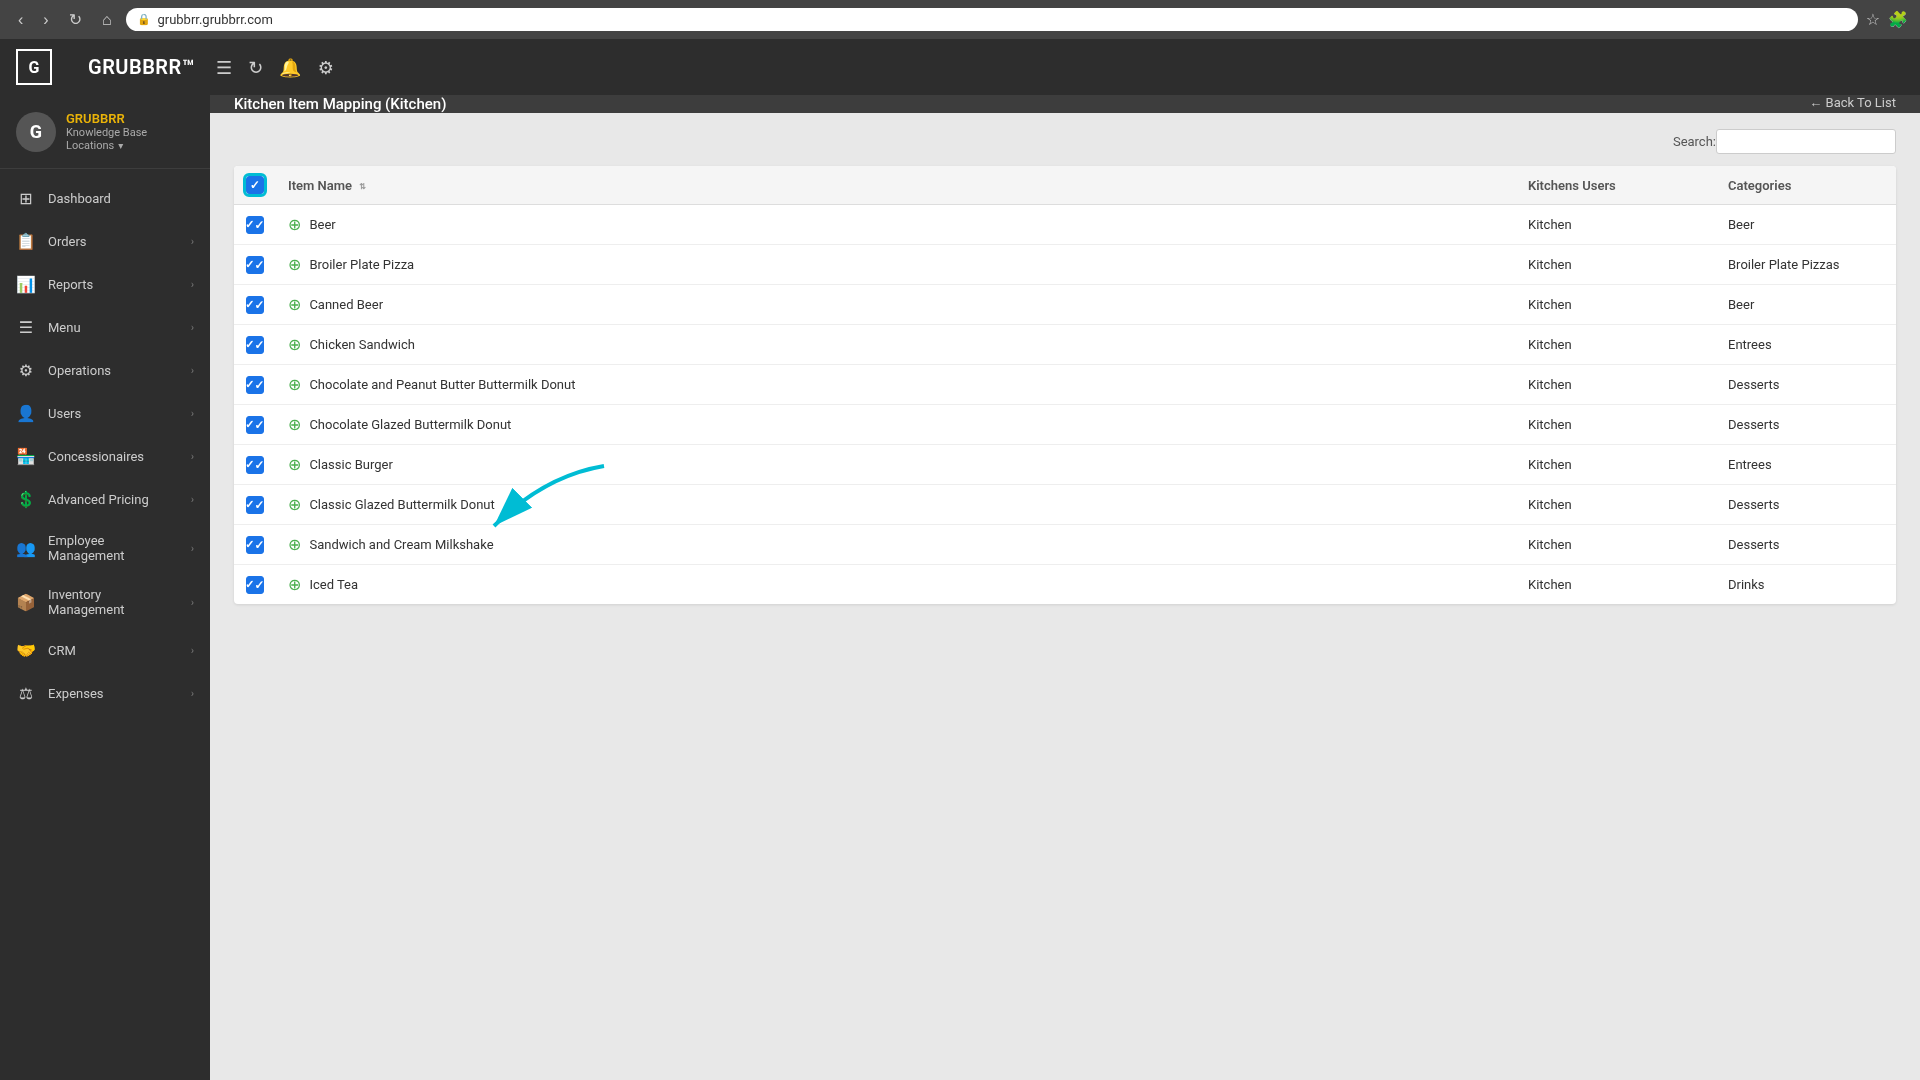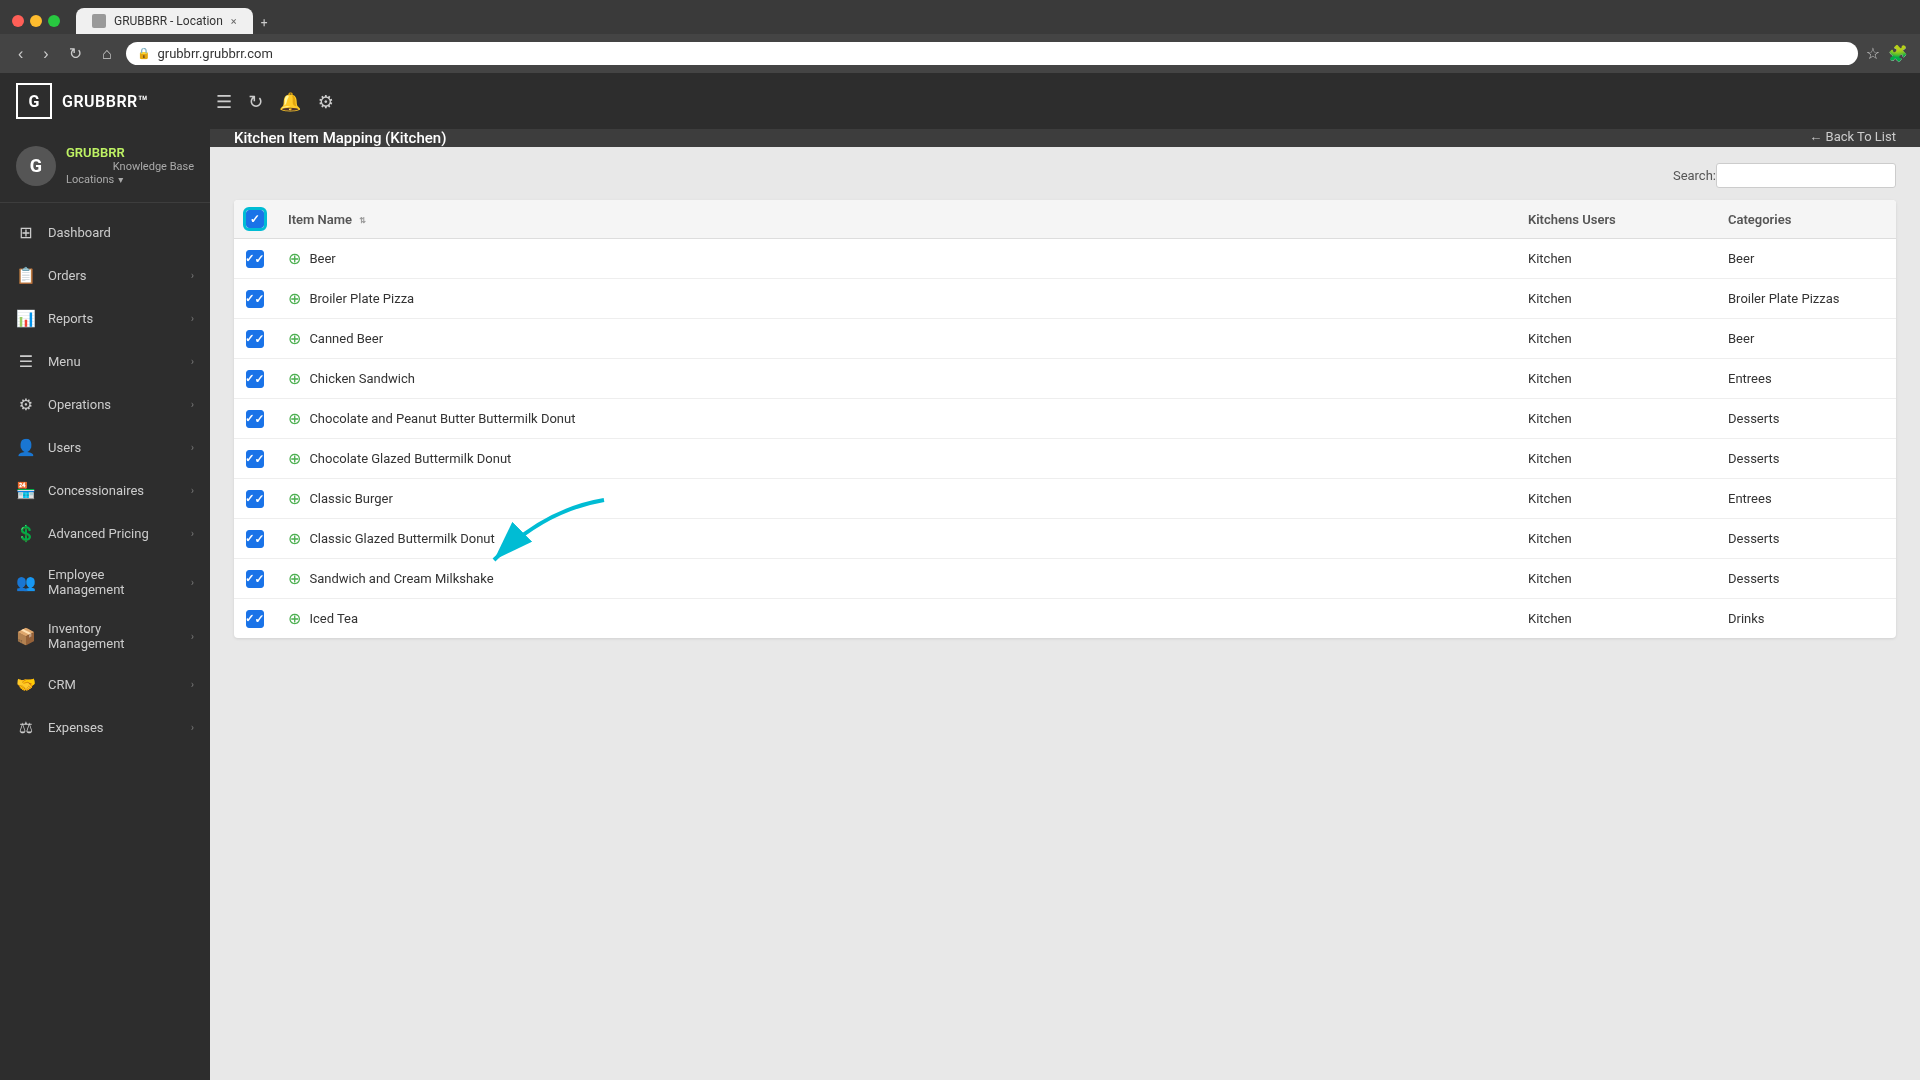--- a/index.html
+++ b/index.html
@@ -23,35 +23,35 @@
     
     .top-area { background: #3a3a3a; }
     .top-row { display: flex; align-items: center; padding: 8px 12px 0; gap: 8px; }
     .browser-tab-bar { display: flex; align-items: flex-end; }
 
     
     .app-wrapper { display: flex; flex-direction: column; flex: 1; overflow: hidden; }
     .app-header { background: #2d2d2d; color: #fff; display: flex; align-items: center; padding: 0 16px; height: 56px; flex-shrink: 0; }
     .app-header .logo-area { display: flex; align-items: center; gap: 10px; width: 200px; }
     .app-header .logo-box { width: 36px; height: 36px; border: 2px solid #fff; display: flex; align-items: center; justify-content: center; font-weight: bold; font-size: 16px; }
-    .app-header .logo-name { font-size: 16px; font-weight: 600; letter-spacing: 0.5px; }
+    .app-header .logo-name { font-size: 20px; font-weight: 600; letter-spacing: 0.5px; margin-left: 26px; }
     .app-header .hamburger { color: #ccc; font-size: 18px; margin-right: 16px; cursor: pointer; }
     .app-header .page-title { font-size: 16px; font-weight: 500; flex: 1; }
     .app-header .header-actions { display: flex; gap: 16px; color: #ccc; font-size: 18px; }
 
     
     .main-area { display: flex; flex: 1; overflow: hidden; }
 
     
     .sidebar { width: 210px; background: #2d2d2d; color: #ccc; flex-shrink: 0; overflow-y: auto; }
     .sidebar-profile { padding: 16px; display: flex; align-items: center; gap: 10px; border-bottom: 1px solid #3d3d3d; }
     .profile-avatar { width: 40px; height: 40px; background: #555; border-radius: 50%; display: flex; align-items: center; justify-content: center; font-size: 18px; font-weight: bold; color: #fff; }
     .profile-info { flex: 1; }
-    .profile-name { font-size: 13px; font-weight: 600; color: #bef264; }
-    .profile-sub { font-size: 11px; color: #aaa; text-align: right; }
+    .profile-name { font-size: 13px; font-weight: 600; color: #eab308; }
+    .profile-sub { font-size: 11px; color: #aaa; }
     .profile-location { font-size: 11px; color: #aaa; display: flex; align-items: center; gap: 4px; }
     .profile-location .chevron { font-size: 10px; }
 
     .sidebar-nav { padding: 8px 0; }
     .sidebar-item { display: flex; align-items: center; padding: 12px 16px; cursor: pointer; font-size: 13px; gap: 12px; position: relative; }
     .sidebar-item .icon { font-size: 16px; width: 20px; text-align: center; }
     .sidebar-item .label { flex: 1; }
     .sidebar-item .chevron-right { font-size: 11px; color: #777; }
 
     
@@ -89,37 +89,20 @@
 
     .sort-icon { display: inline-flex; flex-direction: column; margin-left: 4px; font-size: 8px; color: #999; vertical-align: middle; }
 
     
     .table-container { position: relative; }
   </style>
 </head>
 <body>
 
 <div class="top-area">
-  <div class="top-row">
-    <div class="window-controls" style="padding:0; margin-right:8px;">
-      <div class="wc wc-red"></div>
-      <div class="wc wc-yellow"></div>
-      <div class="wc wc-green"></div>
-    </div>
-    <div class="browser-tab-bar">
-      <div class="browser-tab">
-        <span class="tab-icon"></span>
-        <span>GRUBBRR - Location</span>
-        <span class="tab-close">×</span>
-      </div>
-      <div class="browser-tab" style="background:transparent; color:#ccc; min-width:30px; border-radius:50%; padding:4px 8px;">
-        <span>+</span>
-      </div>
-    </div>
-  </div>
   <div class="browser-nav">
     <button class="nav-btn">‹</button>
     <button class="nav-btn">›</button>
     <button class="nav-btn">↻</button>
     <button class="nav-btn">⌂</button>
     <div class="address-bar">
       <span class="lock-icon">🔒</span>
       <span>grubbrr.grubbrr.com</span>
     </div>
     <div class="nav-actions">

